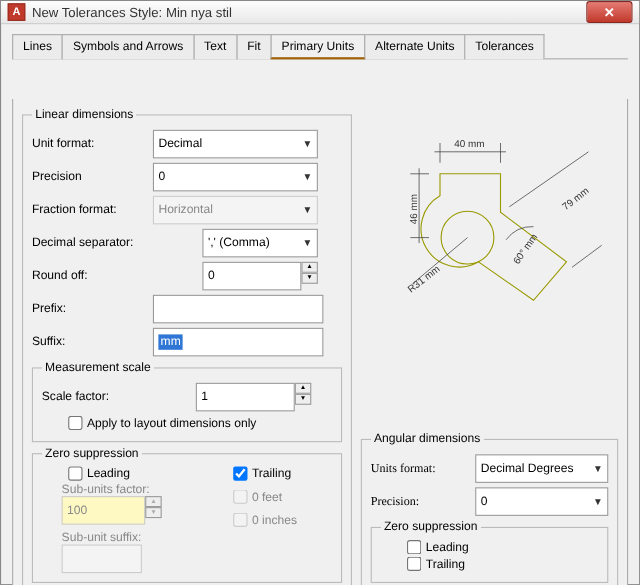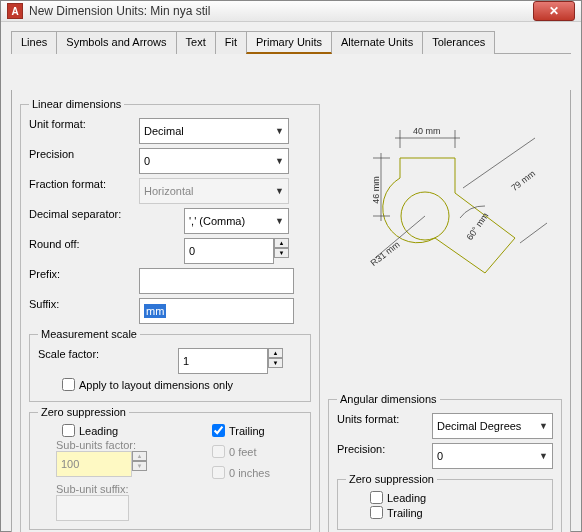--- a/index.html
+++ b/index.html
@@ -12,23 +12,23 @@
   .content { flex:1; padding:8px 10px 6px 10px; display:flex; flex-direction:column;gap:36px; }
   .tabs { display:flex; border-bottom:1px solid #aaa; }
   .tab { padding:4px 9px; border:1px solid #aaa; border-bottom:none; background:#ececec; margin-right:-1px; cursor:pointer; position:relative; top:1px; }
   .tab.active { background:#f0f0f0; border-bottom:2px solid #a16207; z-index:2; }
   .tabbody { flex:1; border:1px solid #aaa; border-top:none; background:#f0f0f0; padding:8px; position:relative; }
   .cols { display:flex; gap:8px; height:100%; }
   .left { width:300px; display:flex; flex-direction:column; gap:4px; }
   .right { flex:1; display:flex; flex-direction:column; }
   fieldset { border:1px solid #bbb; padding:4px 8px 8px 8px; margin-bottom:2px; }
   legend { font-size:11px; padding:0 3px; }
-  .row { display:flex; margin:4px 0; }
+  .row { display:flex; align-items:center; margin:4px 0; }
   .lbl { width:110px; }
-  .lbl2 { width:95px; }
+  .lbl2 { width:95px;font-family:Liberation Serif, serif; }
   .combo, .input { height:20px; border:1px solid #999; background:#fff; font-size:11px; padding:12px 4px; }
   .combo { display:flex; align-items:center; justify-content:space-between; cursor:pointer; }
   .combo .arrow { font-size:9px; color:#333; }
   .combo.disabled { background:#f4f4f4; color:#888; border-color:#ccc; }
   .input { display:flex; align-items:center; }
   .spinner { display:flex; }
   .spinner .sp { width:15px; display:flex; flex-direction:column; }
   .spinner .sp button { height:10px; font-size:6px; line-height:6px; border:1px solid #999; background:#eee; cursor:pointer; padding:0; }
   .highlighted { background:#2e75d6; color:#fff; }
   .chk { display:flex; align-items:center; gap:4px; margin:2px 0;padding-left:24px; }
@@ -39,21 +39,21 @@
   .btn.primary { border:1px solid #3b7ed1; box-shadow:0 0 0 1px #7fb6f0 inset; }
   .subindent { padding-left:18px; }
   .disabled-text { color:#888; }
 </style>
 </head>
 <body>
 
 <div class="window">
   <div class="titlebar">
     <div class="icon">A</div>
-    <div class="title">New Dimension Units: Min nya stil</div>
+    <div class="title">New Tolerances Style: Min nya stil</div>
     <div class="close-btn">
         <span>✕</span>
       </div>
   </div>
   <div class="content">
     <div class="tabs">
       <div class="tab">Lines</div>
       <div class="tab">Symbols and Arrows</div>
       <div class="tab">Text</div>
       <div class="tab">Fit</div>

